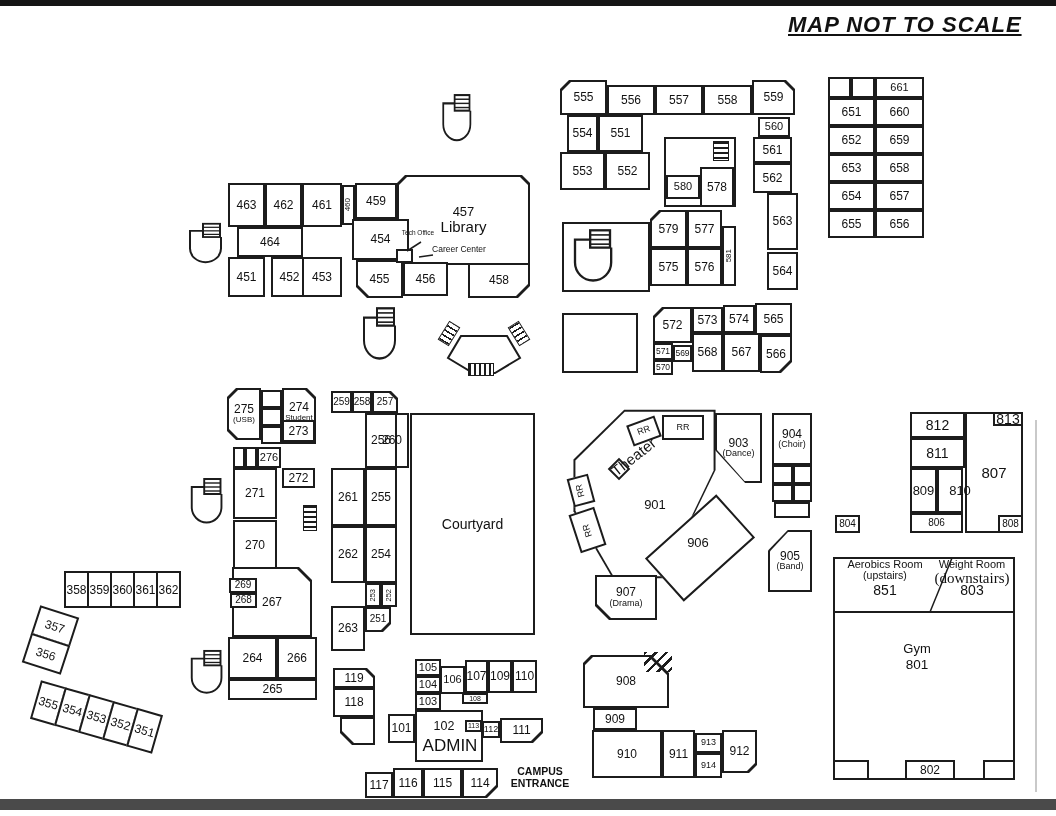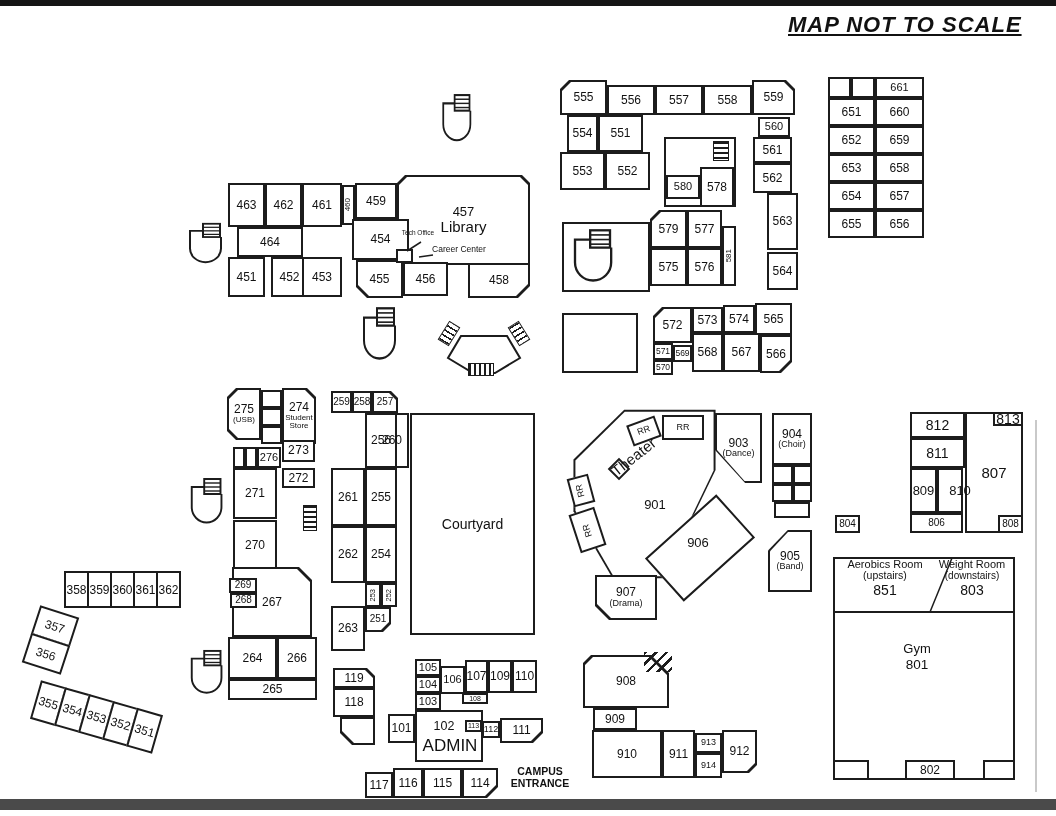--- a/index.html
+++ b/index.html
@@ -277,21 +277,21 @@
     <div class="room poly" style="left: 282px; top: 388px; width: 34px; height: 56px; clip-path: polygon(0px 0px, calc(100% - 9px) 0px, 100% 9px, 100% 100%, 0px 100%);">
       <div class="fill" style="clip-path: polygon(0px 0px, calc(100% - 9px) 0px, 100% 9px, 100% 100%, 0px 100%);"></div>
       <span class="lbl">274</span>
       <span class="sub" style="font-size: 8px;">Student Store</span>
     </div>
     <div class="room" style="left: 233px; top: 447px; width: 12px; height: 21px;"></div>
     <div class="room" style="left: 245px; top: 447px; width: 12px; height: 21px;"></div>
     <div class="room" style="left: 257px; top: 447px; width: 24px; height: 21px;">
       <span class="lbl" style="font-size: 11px;">276</span>
     </div>
-    <div class="room" style="left: 282px; top: 440px; width: 33px; height: 22px; font-family: Liberation Mono, monospace;">
+    <div class="room" style="left: 282px; top: 420px; width: 33px; height: 22px;">
       <span class="lbl">273</span>
     </div>
     <div class="room" style="left: 282px; top: 468px; width: 33px; height: 20px;">
       <span class="lbl">272</span>
     </div>
     <div class="room" style="left: 233px; top: 468px; width: 44px; height: 51px;">
       <span class="lbl">271</span>
     </div>
     <div class="room" style="left: 233px; top: 520px; width: 44px; height: 50px;">
       <span class="lbl">270</span>
@@ -570,21 +570,21 @@
     </svg>
     <div class="txt" style="left: 394px; top: 229px; width: 48px; font-size: 6.5px;">Tech Office</div>
     <div class="txt" style="left: 424px; top: 245px; width: 70px; font-size: 8.5px;">Career Center</div>
     <div class="txt" style="left: 596px; top: 449px; width: 76px; font-size: 15px; transform: rotate(-38deg);">Theater</div>
     <div class="txt" style="left: 638px; top: 498px; width: 34px; font-size: 13px;">901</div>
     <div class="txt" style="left: 678px; top: 536px; width: 40px; font-size: 13px;">906</div>
     <div class="txt" style="left: 836px; top: 558px; width: 98px; font-size: 11px;">Aerobics Room</div>
     <div class="txt" style="left: 836px; top: 570px; width: 98px; font-size: 10.5px;">(upstairs)</div>
     <div class="txt" style="left: 836px; top: 583px; width: 98px; font-size: 14px;">851</div>
     <div class="txt" style="left: 930px; top: 558px; width: 84px; font-size: 11px;">Weight Room</div>
-    <div class="txt" style="left: 930px; top: 570px; width: 84px; font-size: 10px;">(downstairs)</div>
+    <div class="txt" style="left: 930px; top: 570px; width: 84px; font-size: 15px; font-family: Liberation Serif, serif;">(downstairs)</div>
     <div class="txt" style="left: 930px; top: 583px; width: 84px; font-size: 14px;">803</div>
     <div class="txt" style="left: 886px; top: 642px; width: 62px; font-size: 13px;">Gym</div>
     <div class="txt" style="left: 886px; top: 657px; width: 62px; font-size: 13.5px;">801</div>
     <div class="txt" style="left: 504px; top: 766px; width: 72px; font-size: 10.5px; font-weight: 700;">CAMPUS
 ENTRANCE</div>
     <div class="txt" style="left: 416px; top: 736px; width: 68px; font-size: 17px;">ADMIN</div>
     <div class="txt" style="left: 428px; top: 719px; width: 32px; font-size: 12.5px;">102</div>
   </div>
 
 </body></html>

